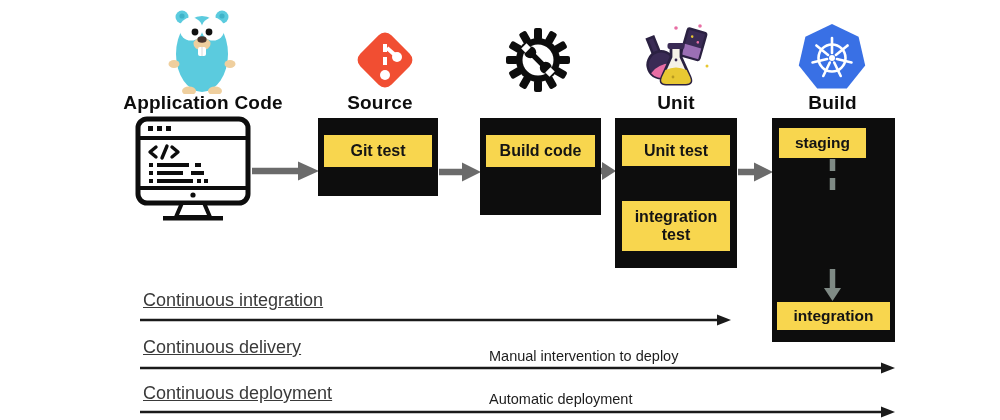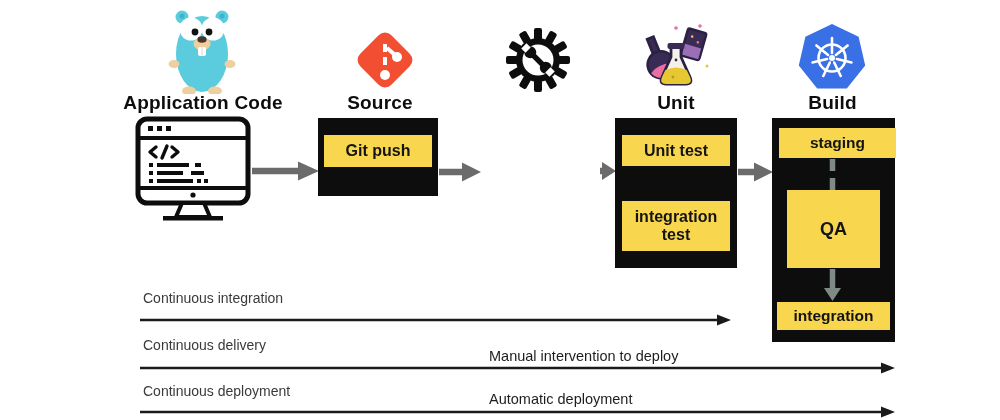--- a/index.html
+++ b/index.html
@@ -5,21 +5,21 @@
   html,body{margin:0;padding:0;background:#fff;}
   .canvas{position:relative;width:1000px;height:420px;background:#ffffff;overflow:hidden;
           font-family:"Liberation Sans","DejaVu Sans",sans-serif;}
   .abs{position:absolute;}
   .stage-label{position:absolute;font-weight:bold;font-size:19px;color:#0d0d0d;text-align:center;letter-spacing:.2px;}
   .stage-box{position:absolute;background:#0d0d0d;}
   .step{position:absolute;background:#F8D64E;color:#141414;font-weight:bold;font-size:16px;
         display:flex;align-items:center;justify-content:center;text-align:center;line-height:1.12;}
   .step-qa{font-size:18px;}
   .step-sm{font-size:15.5px;}
-  .tl-label{position:absolute;font-size:14px;color:#3a3a3a;white-space:nowrap;}
+  .tl-label{position:absolute;font-size:18px;color:#3a3a3a;white-space:nowrap;text-decoration:underline;}
   .tl-annotation{position:absolute;font-size:14.5px;font-weight:normal;color:#1d1d1d;white-space:nowrap;}
 </style>
 </head>
 <body>
 
 <div class="canvas">
 
   <svg class="abs" style="left:166px;top:4px" width="72" height="90" viewBox="0 0 72 90">
     <circle cx="16" cy="13" r="6.5" fill="#5BCBDE"></circle>
       <circle cx="16" cy="12" r="2.6" fill="#3fb3c9"></circle>
@@ -87,21 +87,21 @@
     <g transform="rotate(45 34 34)">
         <rect x="12" y="12" width="44" height="44" rx="9" fill="#F14E32"></rect>
       </g>
     <line x1="34" y1="18" x2="34" y2="44" stroke="#ffffff" stroke-width="4" stroke-dasharray="8 5"></line>
     <line x1="36" y1="22" x2="44" y2="29" stroke="#ffffff" stroke-width="4"></line>
     <circle cx="34" cy="49" r="5" fill="#ffffff"></circle>
     <circle cx="46" cy="31" r="5" fill="#ffffff"></circle>
   </svg>
   <div class="stage-label" style="left:320px;top:92px;width:120px">Source</div>
   <div class="stage-box" style="left:318px;top:118px;width:120px;height:78px">
-    <div class="step" style="left:6px;top:17px;width:108px;height:32px">Git push</div>
+    <div class="step" style="left:6px;top:17px;width:108px;height:32px">Git test</div>
   </div>
 
   <svg class="abs" style="left:505px;top:27px" width="66" height="66" viewBox="0 0 66 66">
     <g fill="#0d0d0d">
       <rect x="29" y="1" width="8" height="12" rx="2"></rect>
       <rect x="29" y="1" width="8" height="12" rx="2" transform="rotate(30 33 33)"></rect>
       <rect x="29" y="1" width="8" height="12" rx="2" transform="rotate(60 33 33)"></rect>
       <rect x="29" y="1" width="8" height="12" rx="2" transform="rotate(90 33 33)"></rect>
       <rect x="29" y="1" width="8" height="12" rx="2" transform="rotate(120 33 33)"></rect>
       <rect x="29" y="1" width="8" height="12" rx="2" transform="rotate(150 33 33)"></rect>
@@ -115,20 +115,23 @@
     <circle cx="33" cy="33" r="22" fill="#0d0d0d"></circle>
     <circle cx="33" cy="33" r="15.5" fill="#ffffff"></circle>
     <g transform="rotate(-45 33 33)">
       <rect x="30.2" y="23" width="5.6" height="20" rx="1" fill="#0d0d0d"></rect>
       <circle cx="33" cy="22" r="6" fill="#0d0d0d"></circle>
       <rect x="29.3" y="13" width="7.4" height="6" fill="#ffffff"></rect>
       <circle cx="33" cy="44" r="6" fill="#0d0d0d"></circle>
       <rect x="29.3" y="47" width="7.4" height="6" fill="#ffffff"></rect>
     </g>
   </svg>
+  <div class="stage-box" style="left:480px;top:118px;width:121px;height:97px">
+    <div class="step" style="left:6px;top:17px;width:109px;height:32px">Build code</div>
+  </div>
 
   <svg class="abs" style="left:640px;top:20px" width="72" height="74" viewBox="0 0 72 74">
     <circle cx="36" cy="8" r="1.8" fill="#e86ea4"></circle>
     <circle cx="10" cy="24" r="1.5" fill="#e8c832"></circle>
     <circle cx="60" cy="6" r="1.8" fill="#e86ea4"></circle>
     <circle cx="67" cy="46" r="1.5" fill="#e8c832"></circle>
     <g transform="rotate(-22 20 42)">
       <rect x="16.5" y="16" width="7" height="18" fill="#3a2b55" stroke="#2b2142" stroke-width="2.5"></rect>
       <circle cx="20" cy="45" r="13.5" fill="#3a2b55" stroke="#2b2142" stroke-width="2.5"></circle>
       <path d="M7.6,49 A13,13 0 0 0 32.4,49 Q20,42 7.6,49 Z" fill="#e86ea4"></path>
@@ -160,25 +163,24 @@
       <line x1="40.9" y1="31.9" x2="52.6" y2="22.5"></line>
       <line x1="41.9" y1="36.1" x2="56.5" y2="39.4"></line>
       <line x1="39.2" y1="39.5" x2="45.7" y2="53"></line>
       <line x1="34.8" y1="39.5" x2="28.3" y2="53"></line>
       <line x1="32.1" y1="36.1" x2="17.5" y2="39.4"></line>
       <line x1="33.1" y1="31.9" x2="21.4" y2="22.5"></line>
     </g>
   </svg>
   <div class="stage-label" style="left:771px;top:92px;width:123px">Build</div>
   <div class="stage-box" style="left:772px;top:118px;width:123px;height:224px">
-    <div class="step step-sm" style="left:7px;top:10px;width:117px;height:30px">staging</div>
+    <div class="step step-sm" style="left:7px;top:10px;width:87px;height:30px">staging</div>
     <svg class="abs" style="left:56px;top:40px" width="9" height="33" viewBox="0 0 9 33">
       <line x1="4.5" y1="1" x2="4.5" y2="32" stroke="#7f8a85" stroke-width="5.5" stroke-dasharray="12 7"></line>
     </svg>
-    <div class="step step-qa" style="left:15px;top:72px;width:93px;height:78px">QA</div>
     <svg class="abs" style="left:50px;top:150px" width="21" height="34" viewBox="0 0 21 34">
       <line x1="10.5" y1="1" x2="10.5" y2="22" stroke="#7f8a85" stroke-width="5.5"></line>
       <polygon points="2,20 19,20 10.5,33" fill="#7f8a85"></polygon>
     </svg>
     <div class="step step-sm" style="left:5px;top:184px;width:113px;height:28px">integration</div>
   </div>
 
   <div class="tl-label" style="left:143px;top:290px">Continuous integration</div>
   <svg class="abs" style="left:140px;top:311px" width="592" height="18" viewBox="0 0 592 18">
     <line x1="0" y1="9" x2="580" y2="9" stroke="#1a1a1a" stroke-width="2.4"></line>

